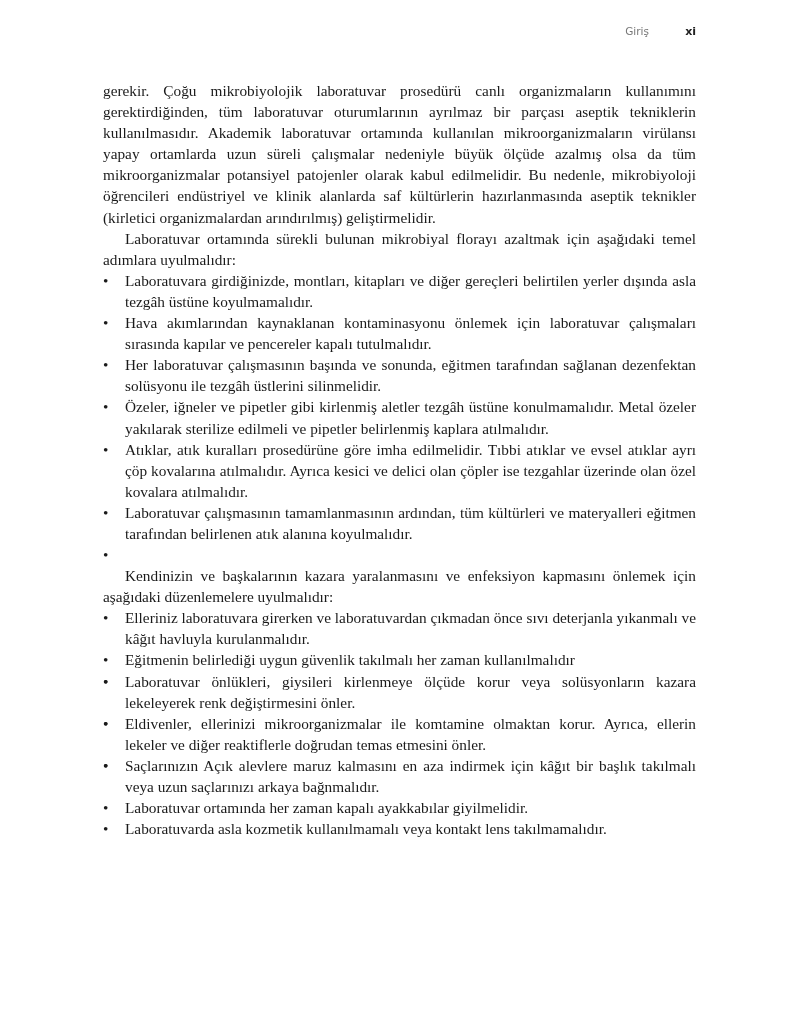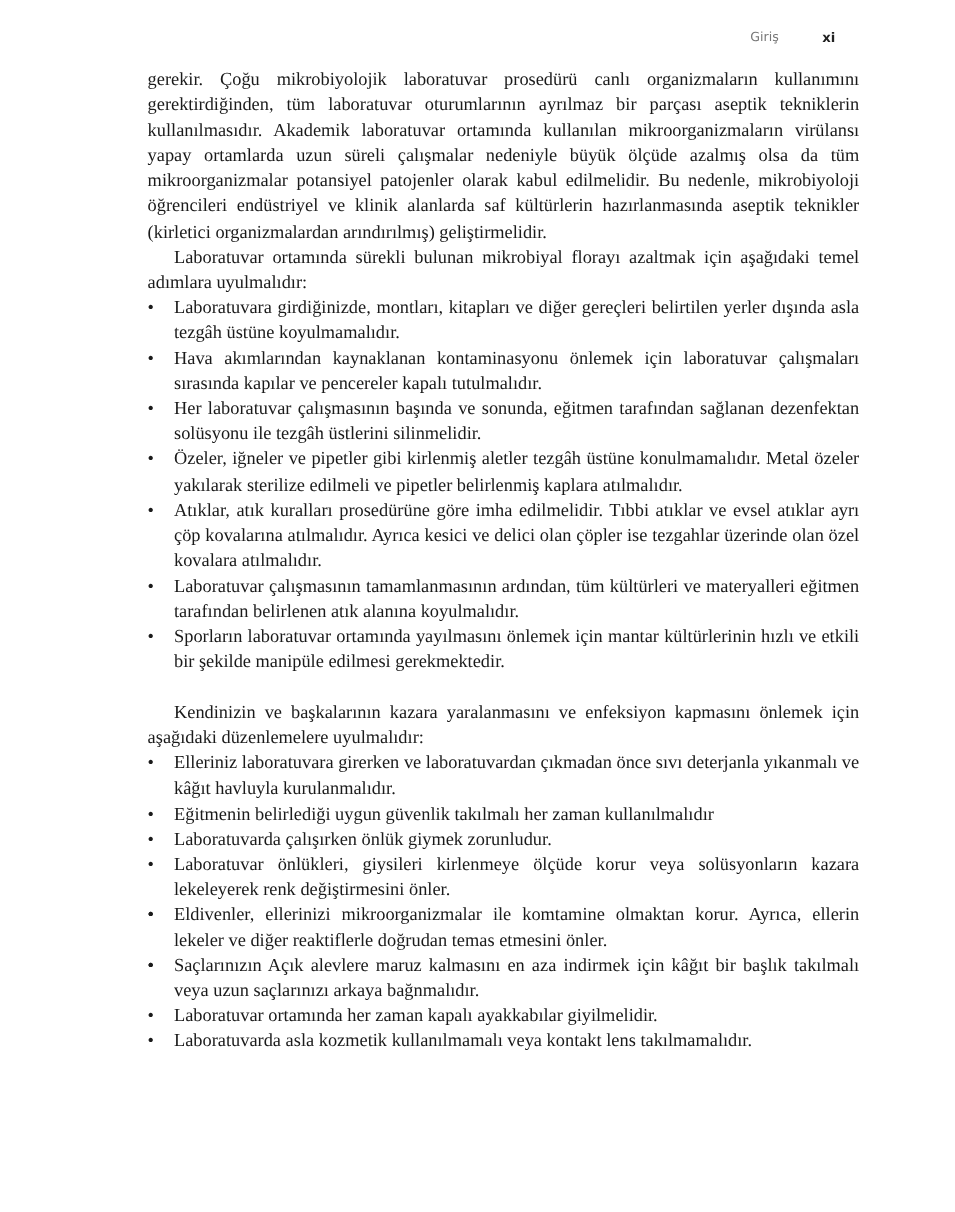--- a/index.html
+++ b/index.html
@@ -1,20 +1,20 @@
 <!DOCTYPE html>
 <html><head>
 <meta charset="utf-8">
 <style>
   html, body { margin: 0; padding: 0; background: #ffffff; }
   body { width: 796px; height: 1010px; position: relative; overflow: hidden; }
   .header { position: absolute; top: 25px; right: 100px; left: 0; height: 16px; }
   .running-title { position: absolute; right: 47px; top: 0; font-family: "DejaVu Sans", sans-serif; font-size: 10.5px; color: #777; }
   .page-num { position: absolute; right: 0; top: 0; font-family: "DejaVu Sans", sans-serif; font-size: 11px; font-weight: bold; color: #222; text-align: right; }
-  .content { position: absolute; left: 103px; top: 56px; width: 593px; font-family: "Liberation Serif", serif; font-size: 15.3px; line-height: 21.1px; color: #1a1a1a; margin-left: 20px; }
+  .content { position: absolute; left: 103px; top: 80px; width: 593px; font-family: "Liberation Serif", serif; font-size: 15.3px; line-height: 21.1px; color: #1a1a1a; }
   p { margin: 0; text-align: justify; }
   .indent { text-indent: 22px; }
   ul { list-style: none; margin: 0; padding: 0; }
   li { position: relative; padding-left: 22px; text-align: justify; }
   li .bullet { position: absolute; left: 0; top: 0; }
   .gap { height: 21px; }
 </style>
 </head>
 <body>
 
@@ -26,28 +26,28 @@
 <div class="content">
   <p>gerekir. Çoğu mikrobiyolojik laboratuvar prosedürü canlı organizmaların kullanımını gerektirdiğinden, tüm laboratuvar oturumlarının ayrılmaz bir parçası aseptik tekniklerin kullanılmasıdır. Akademik laboratuvar ortamında kullanılan mikroorganizmaların virülansı yapay ortamlarda uzun süreli çalışmalar nedeniyle büyük ölçüde azalmış olsa da tüm mikroorganizmalar potansiyel patojenler olarak kabul edilmelidir. Bu nedenle, mikrobiyoloji öğrencileri endüstriyel ve klinik alanlarda saf kültürlerin hazırlanmasında aseptik teknikler (kirletici organizmalardan arındırılmış) geliştirmelidir.</p>
   <p class="indent">Laboratuvar ortamında sürekli bulunan mikrobiyal florayı azaltmak için aşağıdaki temel adımlara uyulmalıdır:</p>
   <ul>
     <li><span class="bullet">•</span><span>Laboratuvara girdiğinizde, montları, kitapları ve diğer gereçleri belirtilen yerler dışında asla tezgâh üstüne koyulmamalıdır.</span></li>
     <li><span class="bullet">•</span><span>Hava akımlarından kaynaklanan kontaminasyonu önlemek için laboratuvar çalışmaları sırasında kapılar ve pencereler kapalı tutulmalıdır.</span></li>
     <li><span class="bullet">•</span><span>Her laboratuvar çalışmasının başında ve sonunda, eğitmen tarafından sağlanan dezenfektan solüsyonu ile tezgâh üstlerini silinmelidir.</span></li>
     <li><span class="bullet">•</span><span>Özeler, iğneler ve pipetler gibi kirlenmiş aletler tezgâh üstüne konulmamalıdır. Metal özeler yakılarak sterilize edilmeli ve pipetler belirlenmiş kaplara atılmalıdır.</span></li>
     <li><span class="bullet">•</span><span>Atıklar, atık kuralları prosedürüne göre imha edilmelidir. Tıbbi atıklar ve evsel atıklar ayrı çöp kovalarına atılmalıdır. Ayrıca kesici ve delici olan çöpler ise tezgahlar üzerinde olan özel kovalara atılmalıdır.</span></li>
     <li><span class="bullet">•</span><span>Laboratuvar çalışmasının tamamlanmasının ardından, tüm kültürleri ve materyalleri eğitmen tarafından belirlenen atık alanına koyulmalıdır.</span></li>
-    <li><span class="bullet">•</span><span>Sporların laboratuvar ortamında yayılmasını önlemek için mantar kültürlerinin hızlı ve etkili bir şekilde manipüle edilmesi gerekmektedir.</span></li>
+    <li><span class="bullet">•</span></li>
   </ul>
   <div class="gap"></div>
   <p class="indent">Kendinizin ve başkalarının kazara yaralanmasını ve enfeksiyon kapmasını önlemek için aşağıdaki düzenlemelere uyulmalıdır:</p>
   <ul>
     <li><span class="bullet">•</span><span>Elleriniz laboratuvara girerken ve laboratuvardan çıkmadan önce sıvı deterjanla yıkanmalı ve kâğıt havluyla kurulanmalıdır.</span></li>
     <li><span class="bullet">•</span><span>Eğitmenin belirlediği uygun güvenlik takılmalı her zaman kullanılmalıdır</span></li>
-    <li><span class="bullet">•</span><span>Laboratuvarda çalışırken önlük giymek zorunludur.</span></li>
+    <li><span class="bullet">•</span></li>
     <li><span class="bullet">•</span><span>Laboratuvar önlükleri, giysileri kirlenmeye ölçüde korur veya solüsyonların kazara lekeleyerek renk değiştirmesini önler.</span></li>
     <li><span class="bullet">•</span></li>
     <li><span class="bullet">•</span><span>Eldivenler, ellerinizi mikroorganizmalar ile komtamine olmaktan korur. Ayrıca, ellerin lekeler ve diğer reaktiflerle doğrudan temas etmesini önler.</span></li>
     <li><span class="bullet">•</span></li>
     <li><span class="bullet">•</span><span>Saçlarınızın Açık alevlere maruz kalmasını en aza indirmek için kâğıt bir başlık takılmalı veya uzun saçlarınızı arkaya bağnmalıdır.</span></li>
     <li><span class="bullet">•</span><span>Laboratuvar ortamında her zaman kapalı ayakkabılar giyilmelidir.</span></li>
     <li><span class="bullet">•</span><span>Laboratuvarda asla kozmetik kullanılmamalı veya kontakt lens takılmamalıdır.</span></li>
   </ul>
 </div>
 

